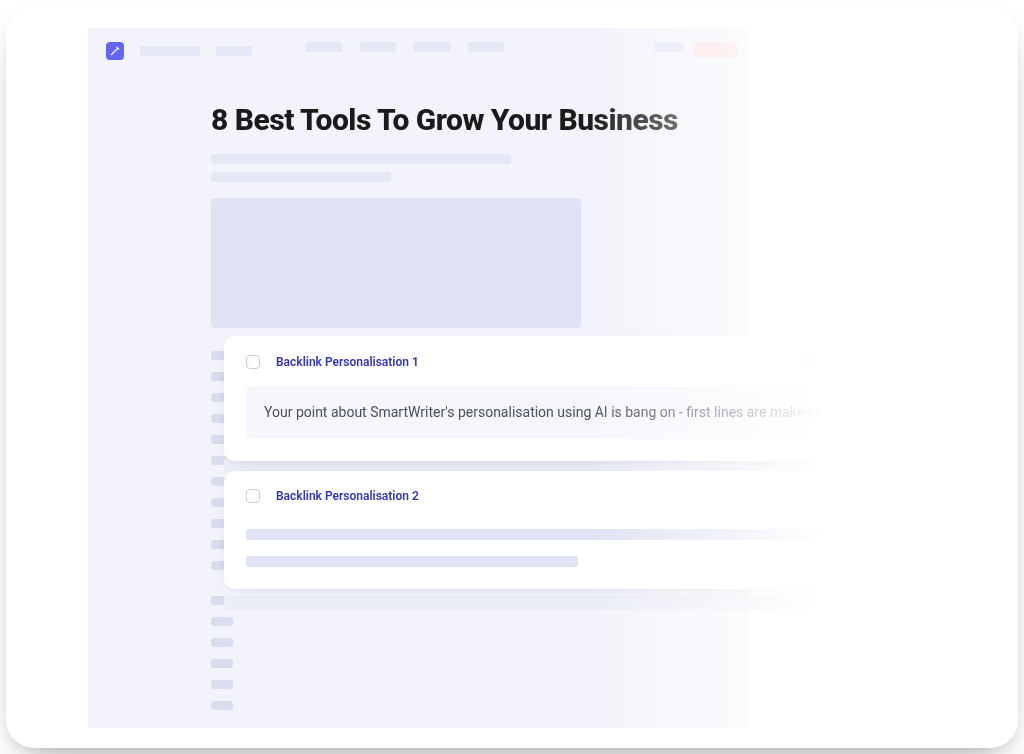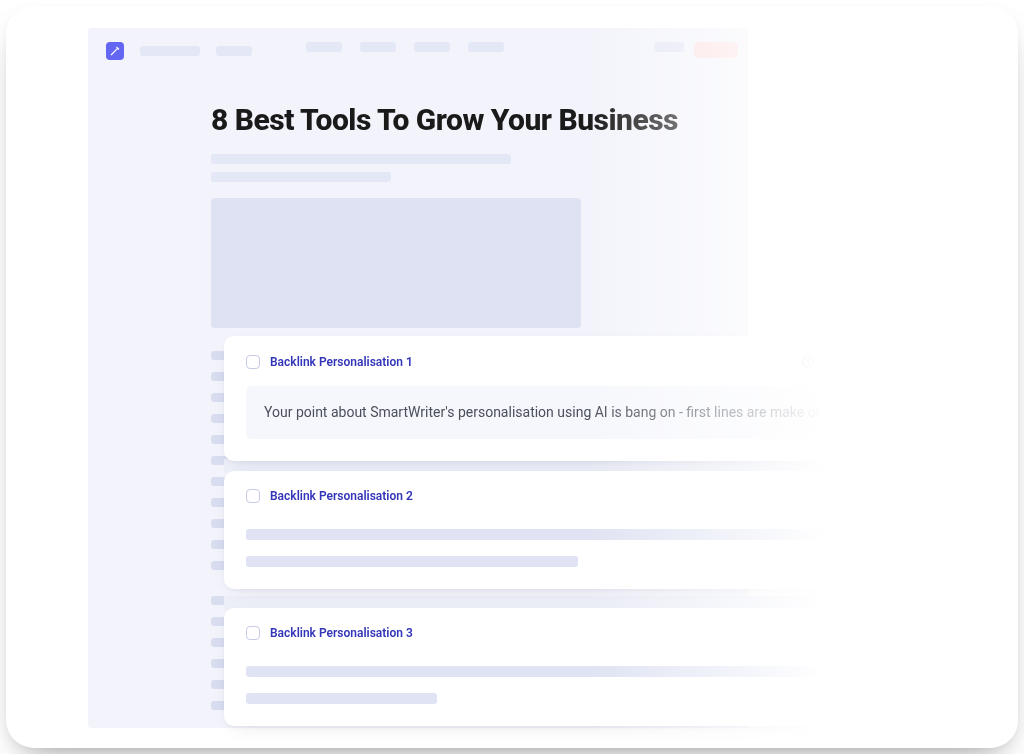--- a/index.html
+++ b/index.html
@@ -84,21 +84,21 @@
   .card {
     position:absolute;
     left: 218px;
     width: 682px;
     background:#ffffff;
     border-radius:10px;
     box-shadow: 0 6px 20px -10px rgba(35,40,80,0.15), 0 2px 6px -3px rgba(35,40,80,0.10);
     padding: 18px 22px 22px 22px;
   }
   .card-header {
-    display:flex; align-items:center; gap:10px;
+    display:flex; align-items:center; gap:16px;
   }
   .chk {
     width:14px; height:14px; border:1.5px solid #c7cbe6; border-radius:4px;
     flex:0 0 auto; background:#fff;
   }
   .card-label {
     font-size:12px; font-weight:600; color:#3335b9;
   }
   .card-actions {
     margin-left:auto; display:flex; gap:18px; align-items:center;
@@ -224,28 +224,15 @@
       <div class="dots">
         <span class="dot"></span>
         <span class="dot"></span>
         <span class="dot"></span>
       </div>
     </div>
     <div class="ph-line" style="margin-top:26px;width:100%"></div>
     <div class="ph-line short"></div>
   </div>
 
-  <div class="card card3">
-    <div class="card-header">
-      <span class="chk"></span>
-      <span class="card-label">Backlink Personalisation 3</span>
-      <div class="dots">
-        <span class="dot"></span>
-        <span class="dot"></span>
-        <span class="dot"></span>
-      </div>
-    </div>
-    <div class="ph-line" style="margin-top:26px;width:100%"></div>
-    <div class="ph-line shorter"></div>
-  </div>
 
   <div class="fade-right"></div>
 </div>
 
 </body></html>

